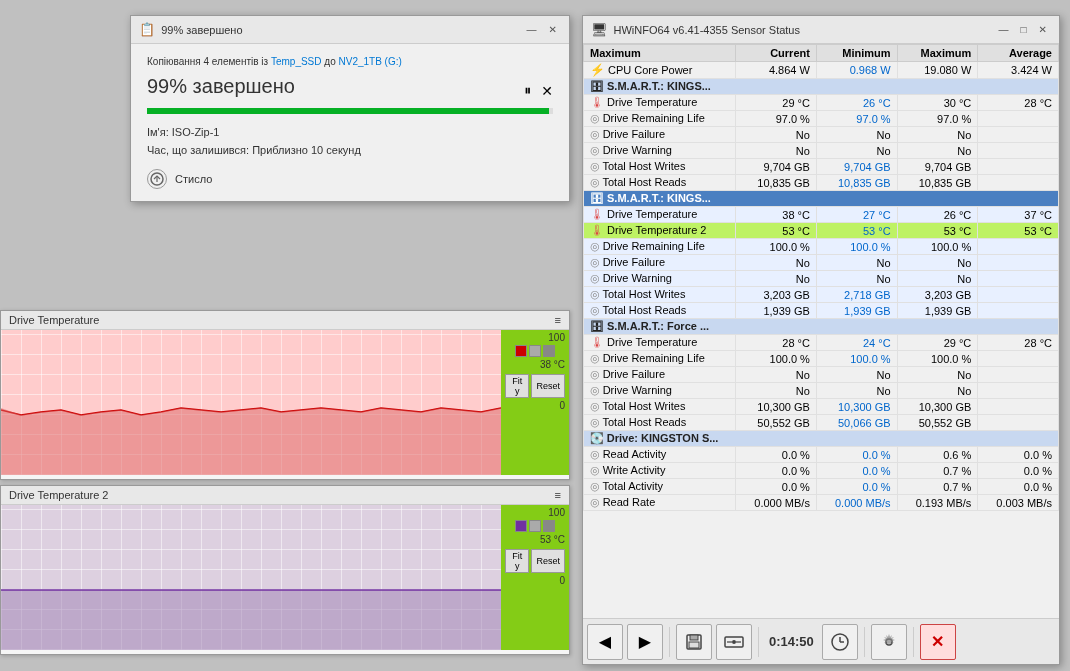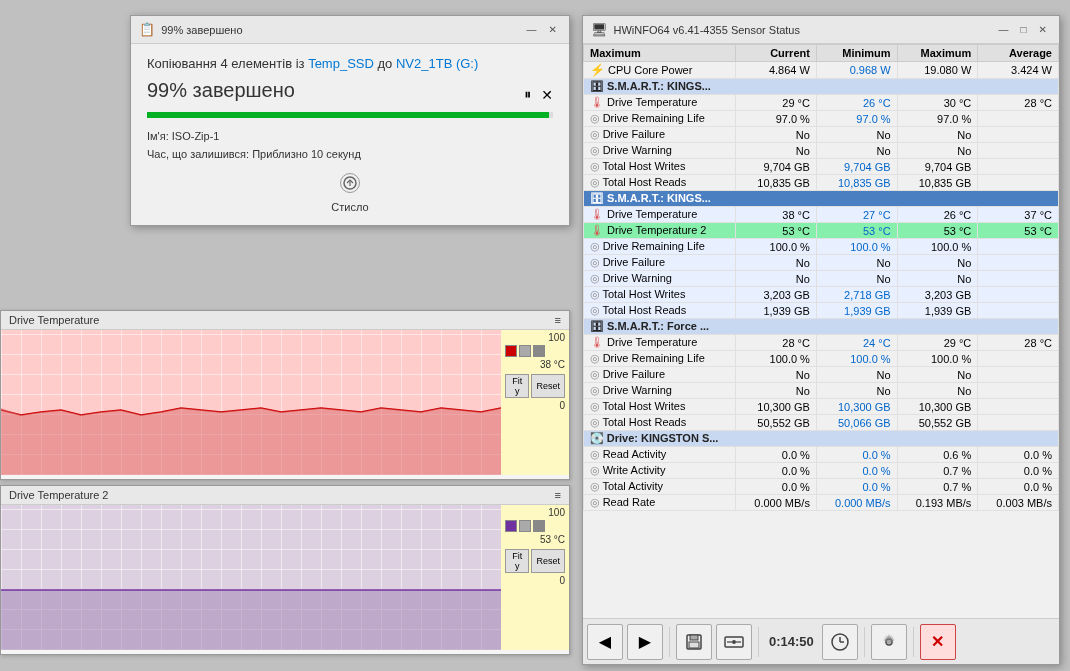--- a/index.html
+++ b/index.html
@@ -46,21 +46,21 @@
     .copy-window .title-bar .win-controls span {
       font-size: 10px;
       color: #555;
       cursor: pointer;
       padding: 1px 4px;
     }
     .copy-window .content {
       padding: 12px 16px;
     }
     .copy-window .copy-info {
-      font-size: 13px;
+      font-size: 10px;
       color: #333;
       margin-bottom: 8px;
     }
     .copy-window .copy-info a {
       color: #0078d4;
       text-decoration: none;
     }
     .copy-window .big-percent {
       font-size: 20px;
       font-weight: normal;
@@ -104,21 +104,20 @@
       color: #333;
       line-height: 1.6;
     }
     .copy-window .compress-row {
       display: flex;
       align-items: center;
       gap: 8px;
       margin-top: 10px;
       font-size: 11px;
       color: #333;
-      flex-direction: column;
     }
     .compress-icon {
       width: 20px;
       height: 20px;
       border: 1px solid #999;
       border-radius: 50%;
       display: flex;
       align-items: center;
       justify-content: center;
       font-size: 9px;
@@ -148,24 +147,24 @@
     }
     .graph-canvas {
       flex: 1;
       position: relative;
       overflow: hidden;
     }
     .graph-controls {
       width: 68px;
       display: flex;
       flex-direction: column;
-      align-items: flex-start;
+      align-items: center;
       padding: 2px 4px;
       gap: 2px;
-      background: #fef9c3;
+      background: #84cc16;
     }
     .graph-val-top {
       font-size: 10px;
       color: #333;
       text-align: right;
       width: 100%;
     }
     .graph-color-row {
       display: flex;
       align-items: center;
@@ -588,21 +587,21 @@
               S.M.A.R.T.: KINGS...
             </td>
           </tr>
           <tr style="background:#e8f0ff;">
             <td><span style="color:#d44;">🌡</span> Drive Temperature</td>
             <td>38 °C</td>
             <td class="min-val">27 °C</td>
             <td>26 °C</td>
             <td>37 °C</td>
           </tr>
-          <tr style="background:#86efac;">
+          <tr style="background:#bef264;">
             <td><span style="color:#d44;">🌡</span> Drive Temperature 2</td>
             <td>53 °C</td>
             <td class="min-val">53 °C</td>
             <td>53 °C</td>
             <td>53 °C</td>
           </tr>
           <tr style="background:#e8f0ff;">
             <td><span style="color:#888;">◎</span> Drive Remaining Life</td>
             <td>100.0 %</td>
             <td class="min-val">100.0 %</td>

